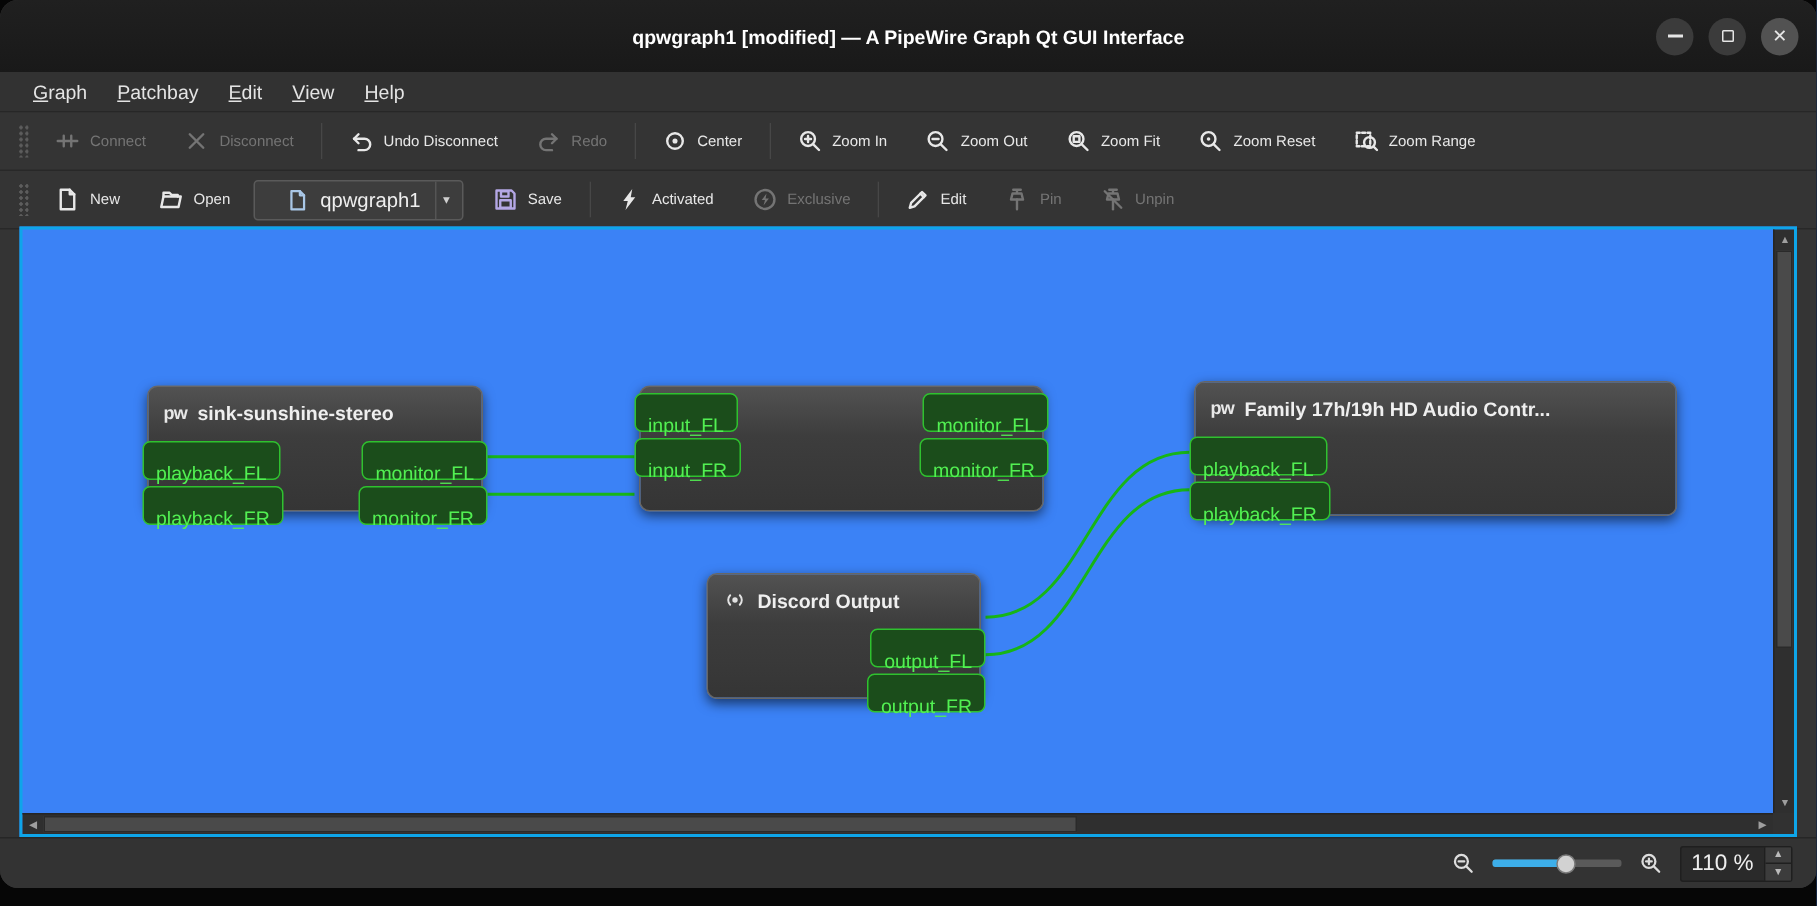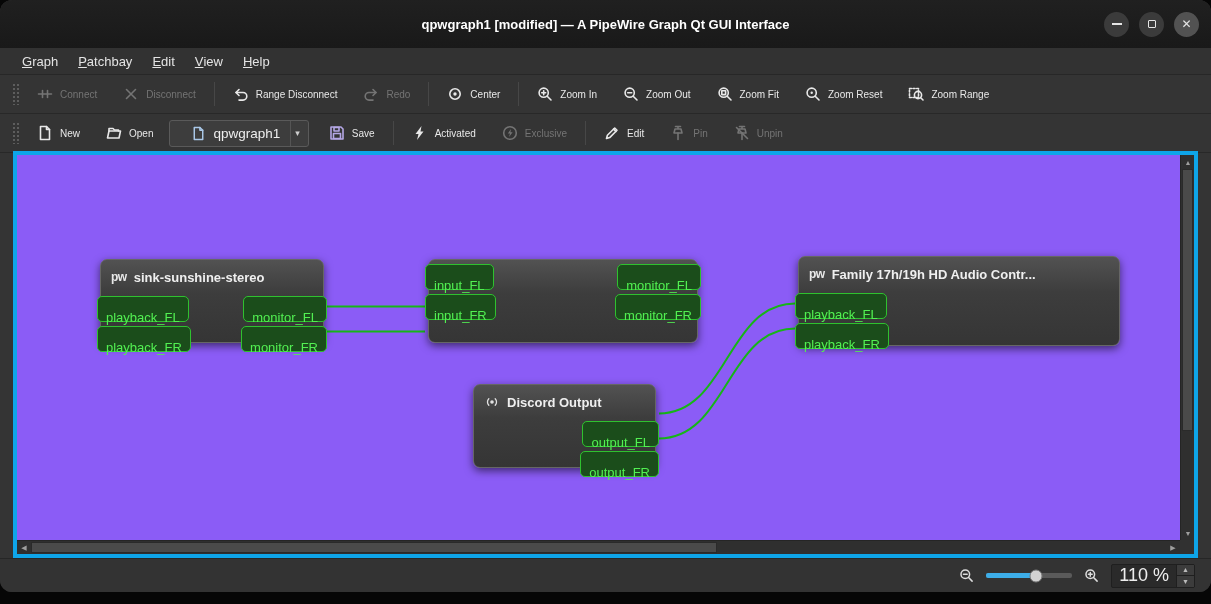--- a/index.html
+++ b/index.html
@@ -27,21 +27,21 @@
             background-size:4px 4px; }
   .titem { display:flex; align-items:center; gap:7px; padding:5px 10px; margin-right:6px; border-radius:4px; color:#e8e8e8; font-size:10px; white-space:nowrap; }
   .titem.disabled { color:#747474; }
   .sep { width:1px; height:24px; background:#262626; border-right:1px solid #474747; margin:0 8px 0 2px; }
   .icon { width:16px; height:16px; display:block; stroke:currentColor; fill:none; stroke-width:1.6; stroke-linecap:round; stroke-linejoin:round; }
   .icon.small { width:15px; height:15px; }
   .combo { display:flex; align-items:center; gap:7px; height:27px; padding:0 4px 0 21px; background:#3d3d3d; border:1px solid #5a5a5a; border-radius:3px; color:#eee; font-size:13.5px; margin-right:10px; }
   .combo .arrow { font-size:9px; color:#cfcfcf; padding:0 4px; border-left:1px solid #555; margin-left:3px; height:100%; display:flex; align-items:center; }
 
   
-  .canvas-wrap { position:absolute; left:13px; right:13px; top:151px; bottom:34px; background:#8b5cf6; border:4px solid #0ea5e9; }
+  .canvas-wrap { position:absolute; left:13px; right:13px; top:151px; bottom:34px; background:#3b82f6; border:2px solid #0ea5e9; }
   #canvas-area { position:absolute; left:0; top:0; right:14px; bottom:14px; overflow:hidden; }
   .wires { position:absolute; inset:0; width:100%; height:100%; z-index:1; pointer-events:none; }
 
   .node { position:absolute; z-index:2; background:linear-gradient(180deg,#525252 0%,#3d3d3d 40%,#353535 100%);
           border:1px solid #666; border-radius:7px; box-shadow:0 3px 8px rgba(0,0,0,.55); }
   .node-head { display:flex; align-items:center; gap:7px; height:32px; padding:2px 10px 0 10px; color:#efefef; font-size:13px; font-weight:bold; overflow:hidden; white-space:nowrap; }
   .nicon { width:16px; height:16px; flex:0 0 auto; color:#e2e2e2; }
   .pwtext { font-size:12px; font-weight:bold; letter-spacing:-0.5px; color:#e8e8e8; width:auto; height:auto; line-height:14px; }
   .prow { display:flex; margin-top:4px; padding:0 1px; }
   .port { height:21px; line-height:18px; padding:12px 8px; border:1.5px solid #2fc12f; background:#1b4d1b; color:#52f052; border-radius:5px; font-size:13px; white-space:nowrap; }
@@ -58,21 +58,21 @@
   .hthumb { position:absolute; top:1px; bottom:1px; left:14px; width:59%; background:#4a4a4a; border:1px solid #2a2a2a; }
   .sb-corner { position:absolute; right:0; bottom:0; width:14px; height:14px; background:#313131; }
 
   
   .statusbar { position:absolute; left:0; right:0; bottom:0; height:34px; background:#333; border-top:1px solid #262626;
                display:flex; align-items:center; justify-content:flex-end; gap:12px; padding:0 16px; color:#ddd; }
   .slider { width:86px; height:5px; background:#5a5a5a; border-radius:2px; position:relative; }
   .slider-fill { position:absolute; left:0; top:0; bottom:0; width:58%; background:#3daee9; border-radius:2px; }
   .slider-handle { position:absolute; left:58%; top:50%; transform:translate(-50%,-50%); width:13px; height:13px; border-radius:50%; background:#d2d2d2; border:1px solid #7a7a7a; }
   .spin { display:flex; align-items:stretch; height:24px; border:1px solid #1f1f1f; background:#2a2a2a; border-radius:2px; }
-  .spin-val { padding:0 7px; display:flex; align-items:center; font-size:18px; color:#eee; min-width:48px; justify-content:flex-end; }
+  .spin-val { padding:0 7px; display:flex; align-items:center; font-size:15px; color:#eee; min-width:48px; justify-content:flex-end; }
   .spin-btns { display:flex; flex-direction:column; border-left:1px solid #1f1f1f; }
   .spin-btn { flex:1; width:17px; font-size:7px; display:flex; align-items:center; justify-content:center; color:#bbb; background:#3c3c3c; }
   .spin-btn:first-child { border-bottom:1px solid #1f1f1f; }
 </style>
 </head>
 <body>
 
 <div class="window">
 
   <div class="titlebar">
@@ -114,21 +114,21 @@
       <span>Disconnect</span>
     </div>
 
     <div class="sep"></div>
 
     <div class="titem">
       <svg class="icon" viewBox="0 0 16 16">
           <path d="M3 6.5h7a3.8 3.8 0 0 1 0 7.6H6"></path>
           <path d="M6 3.5 3 6.5l3 3"></path>
         </svg>
-      <span>Range Disconnect</span>
+      <span>Undo Disconnect</span>
     </div>
     <div class="titem disabled">
       <svg class="icon" viewBox="0 0 16 16">
           <path d="M13 6.5H6a3.8 3.8 0 0 0 0 7.6h4"></path>
           <path d="M10 3.5 13 6.5l-3 3"></path>
         </svg>
       <span>Redo</span>
     </div>
 
     <div class="sep"></div>

